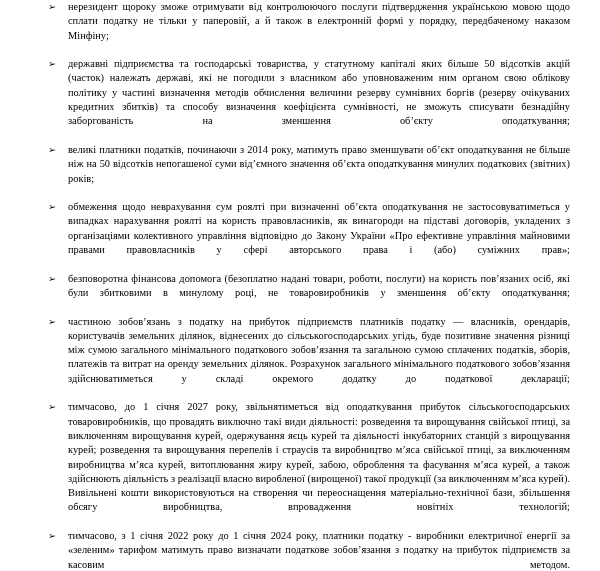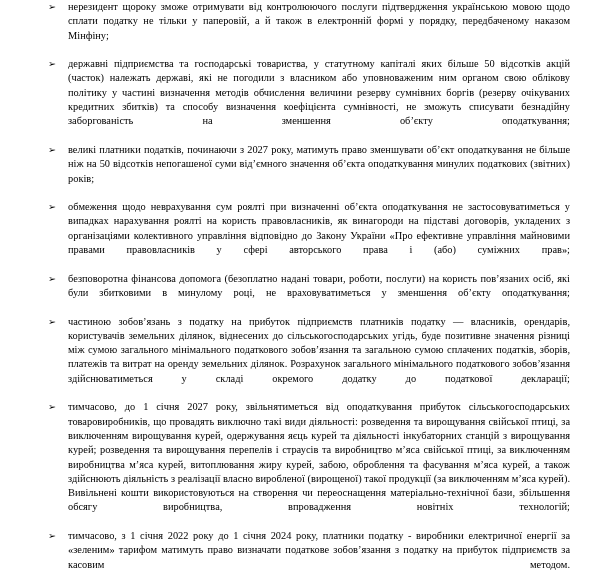--- a/index.html
+++ b/index.html
@@ -76,31 +76,31 @@
       <span class="bullet-text">нерезидент щороку зможе отримувати від контролюючого послуги підтвердження українською мовою щодо сплати податку не тільки у паперовій, а й також в електронній формі у порядку, передбаченому наказом Мінфіну;</span>
     </li>
 
     <li class="bullet-item">
       <span class="bullet-marker">➢</span>
       <span class="bullet-text">державні підприємства та господарські товариства, у статутному капіталі яких більше 50 відсотків акцій (часток) належать державі, які не погодили з власником або уповноваженим ним органом свою облікову політику у частині визначення методів обчислення величини резерву сумнівних боргів (резерву очікуваних кредитних збитків) та способу визначення коефіцієнта сумнівності, не зможуть списувати безнадійну заборгованість на зменшення об’єкту оподаткування;</span>
     </li>
 
     <li class="bullet-item">
       <span class="bullet-marker">➢</span>
-      <span class="bullet-text">великі платники податків, починаючи з 2027 року, матимуть право зменшувати об’єкт оподаткування не більше ніж на 50 відсотків непогашеної суми від’ємного значення об’єкта оподаткування минулих податкових (звітних) років;</span>
+      <span class="bullet-text">великі платники податків, починаючи з 2014 року, матимуть право зменшувати об’єкт оподаткування не більше ніж на 50 відсотків непогашеної суми від’ємного значення об’єкта оподаткування минулих податкових (звітних) років;</span>
     </li>
 
     <li class="bullet-item">
       <span class="bullet-marker">➢</span>
       <span class="bullet-text">обмеження щодо неврахування сум роялті при визначенні об’єкта оподаткування не застосовуватиметься у випадках нарахування роялті на користь правовласників, як винагороди на підставі договорів, укладених з організаціями колективного управління відповідно до Закону України «Про ефективне управління майновими правами правовласників у сфері авторського права і (або) суміжних прав»;</span>
     </li>
 
     <li class="bullet-item">
       <span class="bullet-marker">➢</span>
-      <span class="bullet-text">безповоротна фінансова допомога (безоплатно надані товари, роботи, послуги) на користь пов’язаних осіб, які були збитковими в минулому році, не враховуватиметься у зменшення об’єкту оподаткування;</span>
+      <span class="bullet-text">безповоротна фінансова допомога (безоплатно надані товари, роботи, послуги) на користь пов’язаних осіб, які були збитковими в минулому році, не товаровиробників у зменшення об’єкту оподаткування;</span>
     </li>
 
     <li class="bullet-item">
       <span class="bullet-marker">➢</span>
       <span class="bullet-text">частиною зобов’язань з податку на прибуток підприємств платників податку — власників, орендарів, користувачів земельних ділянок, віднесених до сільськогосподарських угідь, буде позитивне значення різниці між сумою загального мінімального податкового зобов’язання та загальною сумою сплачених податків, зборів, платежів та витрат на оренду земельних ділянок. Розрахунок загального мінімального податкового зобов’язання здійснюватиметься у складі окремого додатку до податкової декларації;</span>
     </li>
 
     <li class="bullet-item">
       <span class="bullet-marker">➢</span>
       <span class="bullet-text">тимчасово, до 1 січня 2027 року, звільнятиметься від оподаткування прибуток сільськогосподарських товаровиробників, що провадять виключно такі види діяльності: розведення та вирощування свійської птиці, за виключенням вирощування курей, одержування яєць курей та діяльності інкубаторних станцій з вирощування курей; розведення та вирощування перепелів і страусів та виробництво м’яса свійської птиці, за виключенням виробництва м’яса курей, витоплювання жиру курей, забою, оброблення та фасування м’яса курей, а також здійснюють діяльність з реалізації власно виробленої (вирощеної) такої продукції (за виключенням м’яса курей). Вивільнені кошти використовуються на створення чи переоснащення матеріально-технічної бази, збільшення обсягу виробництва, впровадження новітніх технологій;</span>

